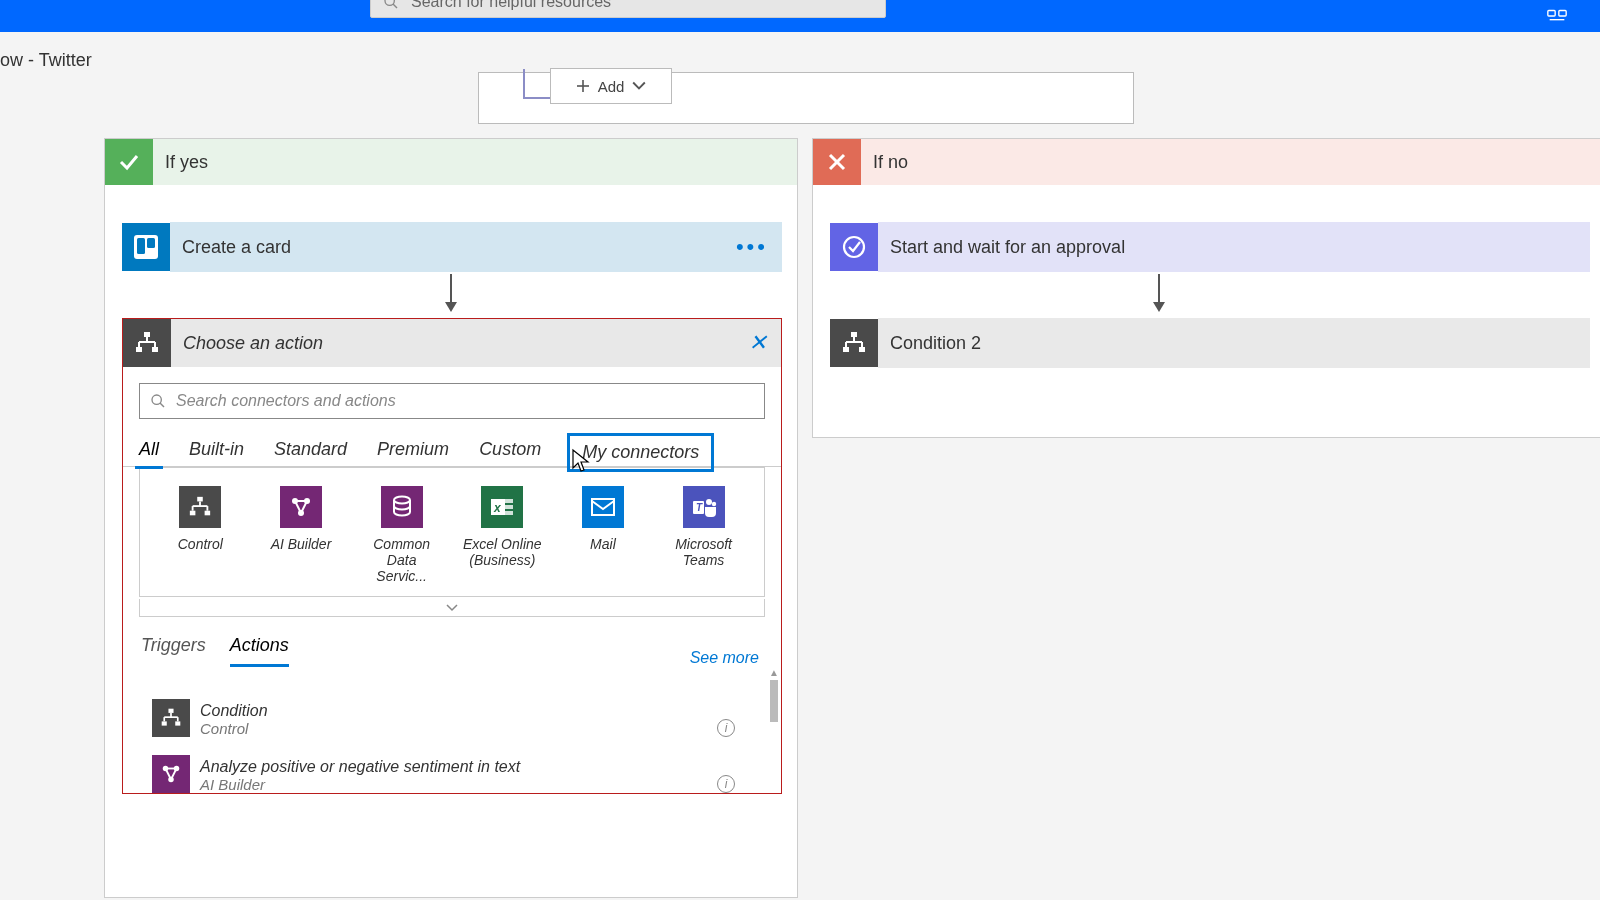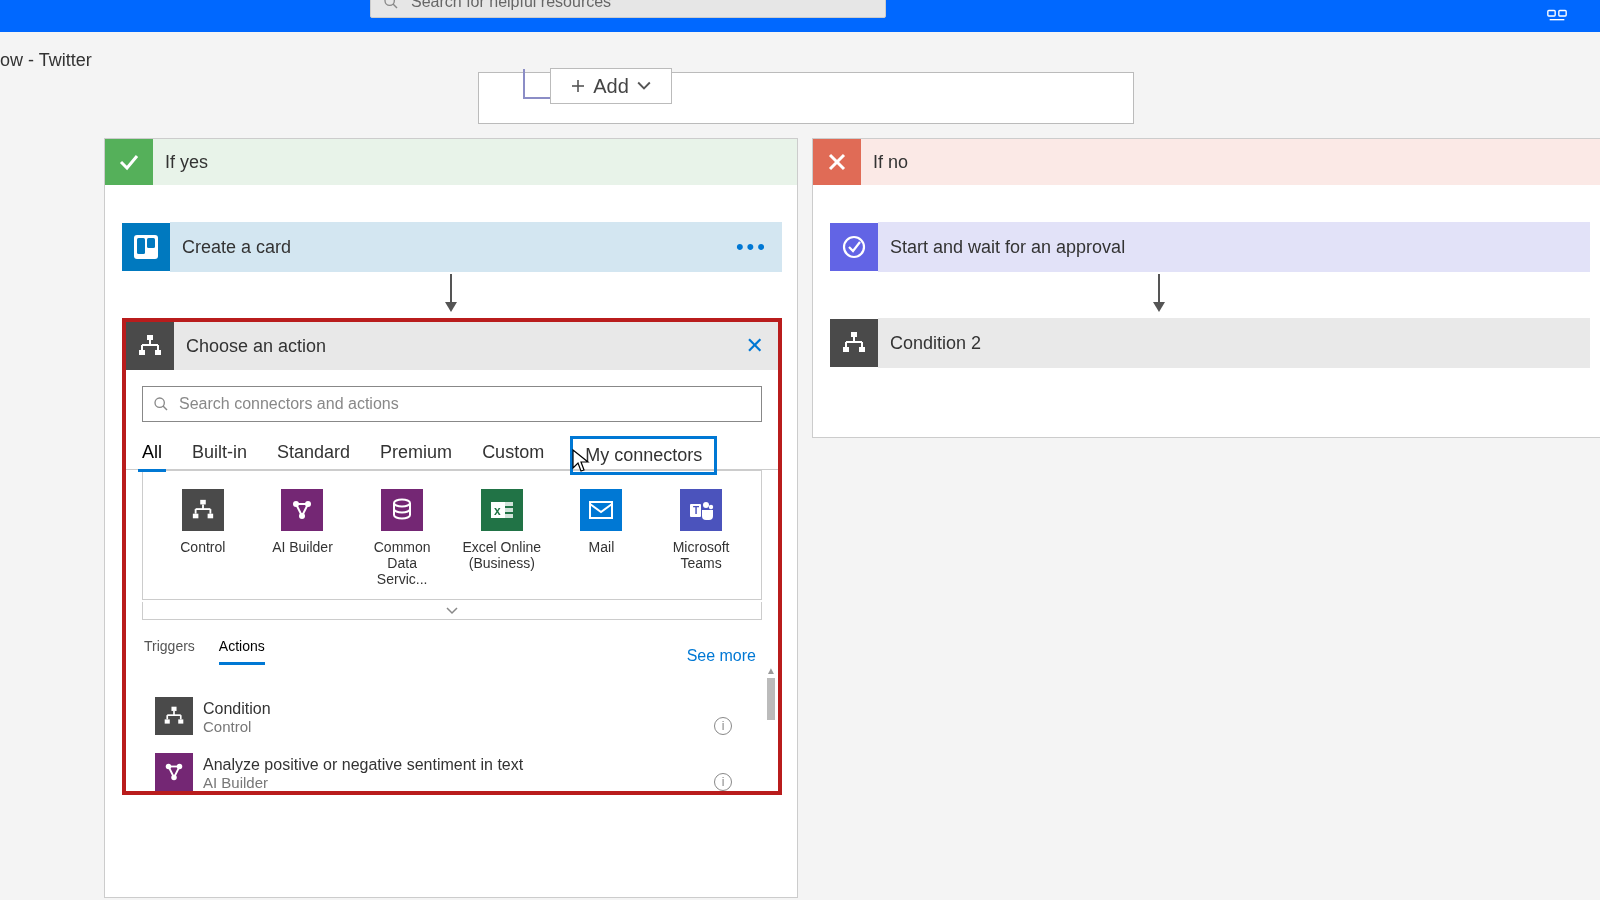--- a/index.html
+++ b/index.html
@@ -14,21 +14,21 @@
 
   .breadcrumb { position: absolute; left: 0; top: 50px; color: #333; font-size: 18px; }
 
   
   .cond-box { position: absolute; left: 478px; top: 72px; width: 656px; height: 52px;
               border: 1px solid #bbb; background: #fff; }
   .cond-inner { position: absolute; left: 44px; top: -4px; width: 30px; height: 30px;
                 border-left: 2px solid #8b8dc6; border-bottom: 2px solid #8b8dc6; }
   .add-btn { position: absolute; left: 550px; top: 68px; width: 122px; height: 36px;
              border: 1px solid #bbb; background: #fff; display: flex; align-items: center;
-             justify-content: center; gap: 8px; font-size: 20px; color: #444; }
+             justify-content: center; gap: 8px; font-size: 15px; color: #444; }
   .add-btn svg { width: 14px; height: 14px; }
 
   
   .branch { position: absolute; top: 138px; background: #fff; border: 1px solid #ccc; }
   .branch-yes { left: 104px; width: 694px; height: 760px; }
   .branch-no  { left: 812px; width: 788px; height: 300px; border-right: none; }
 
   .branch-head { height: 46px; display: flex; align-items: center; font-size: 18px; color: #333; }
   .branch-yes .branch-head { background: #e8f3e9; }
   .branch-no  .branch-head { background: #fbe9e6; }
@@ -54,21 +54,21 @@
   .card-cond2 .tile { background: #4a4a4a; }
   .card-cond2 .body { background: #e9e9e9; }
 
   .arrow-down { position: absolute; width: 2px; background: #555; }
   .arrow-down::after { content: ""; position: absolute; left: -5px; bottom: -2px;
                        border-left: 6px solid transparent; border-right: 6px solid transparent;
                        border-top: 10px solid #555; }
 
   
   .choose-panel { position: absolute; left: 122px; top: 318px; width: 660px; background: #fff;
-                  border: 4px solid #b91c1c; }
+                  border: 1px solid #b91c1c; font-style: italic; }
   .choose-head { height: 48px; background: #e8e8e8; display: flex; align-items: center; justify-content: space-between; }
   .choose-head-left { display: flex; align-items: center; }
   .choose-head .tile { width: 48px; height: 48px; background: #4a4a4a; display: flex; align-items: center; justify-content: center; margin-right: 12px; }
   .choose-title { font-size: 18px; color: #333; }
   .close-x { color: #0078d4; font-size: 22px; margin-right: 14px; font-weight: 300; }
 
   .search-row { padding: 16px 16px 0 16px; }
   .search-box { width: 100%; height: 36px; border: 1px solid #888; display: flex; align-items: center;
                 padding: 0 10px; color: #888; font-size: 16px; }
   .search-box svg { width: 16px; height: 16px; margin-right: 10px; }
@@ -88,21 +88,21 @@
   .c0 { background: #4a4a4a; } .c1 { background: #742774; } .c2 { background: #742774; }
   .c3 { background: #217346; } .c4 { background: #0078d4; } .c5 { background: #0078d4; }
   .c6 { background: #4b53bc; }
 
   .expand-bar { margin: 0 16px; border: 1px solid #ccc; border-top: none; height: 18px;
                 display: flex; align-items: center; justify-content: center; color: #888; font-size: 12px; }
 
   .ta-row { display: flex; justify-content: space-between; align-items: flex-end;
             padding: 18px 22px 0 18px; }
   .ta-tabs { display: flex; gap: 24px; }
-  .ta-tab { font-size: 14px; color: #555; padding-bottom: 8px; }
+  .ta-tab { font-size: 18px; color: #555; padding-bottom: 8px; }
   .ta-tab.active { color: #000; border-bottom: 3px solid #0078d4; font-weight: 500; }
   .see-more { color: #0078d4; font-size: 16px; }
 
   .action-list { padding: 14px 18px 0 18px; position: relative; }
   .scrollbar { position: absolute; right: 0; top: 0; width: 14px; height: 120px; }
   .sb-arrow { color: #999; font-size: 10px; text-align: center; }
   .sb-thumb { width: 8px; height: 42px; background: #bbb; margin: 2px auto; }
   .act-item { display: flex; align-items: flex-end; gap: 10px; height: 56px; padding-left: 11px; }
   .act-item .aico { width: 38px; height: 38px; display: flex; align-items: center; justify-content: center; }
   .ai0 { background: #4a4a4a; } .ai1 { background: #742774; }

